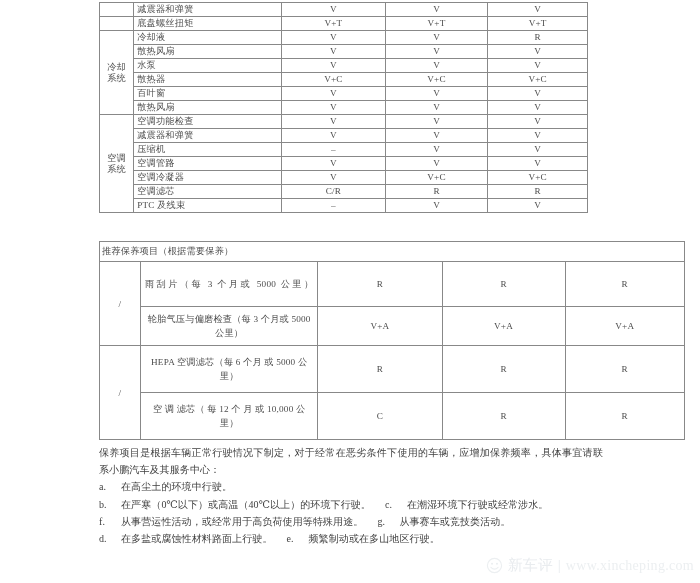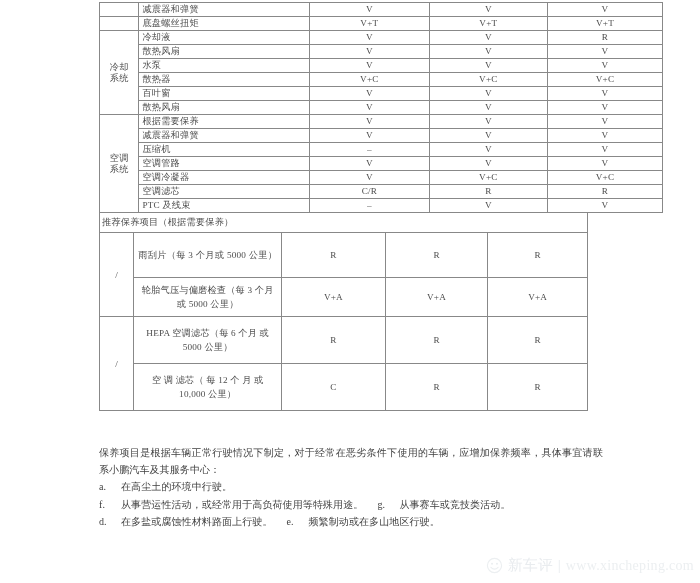--- a/index.html
+++ b/index.html
@@ -21,21 +21,21 @@
     left: 0; top: 0;
     width: 700px;
     height: 583px;
   }
 
   
   .maint-table {
     position: absolute;
     left: 99px;
     top: 2px;
-    width: 564px;
+    width: 489px;
     border-collapse: collapse;
     table-layout: fixed;
     padding-left: 19px;
   }
   .maint-table td {
     border: 1px solid #888888;
     font-size: 9.2px;
     line-height: 1.15;
     color: #4d4d4d;
     padding: 0 3px;
@@ -53,22 +53,22 @@
     text-align: center;
     line-height: 1.5;
     font-size: 9.2px;
   }
   .group-cell span { display: block; }
 
   
   .rec-table {
     position: absolute;
     left: 99px;
-    top: 212px;
-    width: 489px;
+    top: 241px;
+    width: 586px;
     border-collapse: collapse;
     table-layout: fixed;
   }
   .rec-table td {
     border: 1px solid #888888;
     font-size: 9.2px;
     color: #4d4d4d;
     vertical-align: middle;
     padding: 2px 4px;
     letter-spacing: 0.2px;
@@ -208,21 +208,21 @@
         <td class="c-val">V</td>
         <td class="c-val2">V</td>
         <td class="c-val3">V</td>
       </tr>
 
       <tr>
         <td class="c-group group-cell" rowspan="7">
           <span>空调</span>
           <span>系统</span>
         </td>
-        <td class="c-item">根据需要保养</td>
+        <td class="c-item">空调功能检查</td>
         <td class="c-val">V</td>
         <td class="c-val2">V</td>
         <td class="c-val3">V</td>
       </tr>
       <tr>
         <td class="c-item">减震器和弹簧</td>
         <td class="c-val">V</td>
         <td class="c-val2">V</td>
         <td class="c-val3">V</td>
       </tr>
@@ -302,20 +302,23 @@
     </tbody>
   </table>
 
   <div class="body-text">
     <p class="lead">保养项目是根据车辆正常行驶情况下制定，对于经常在恶劣条件下使用的车辆，应增加保养频率，具体事宜请联系小鹏汽车及其服务中心：</p>
 
     <p>
       <span class="mk">a.</span><span>在高尘土的环境中行驶。</span>
     </p>
 
+    <p>
+      <span class="mk">b.</span><span>在严寒（0℃以下）或高温（40℃以上）的环境下行驶。</span><span class="gap"></span><span class="mk">c.</span><span>在潮湿环境下行驶或经常涉水。</span>
+    </p>
 
     <p>
       <span class="mk">f.</span><span>从事营运性活动，或经常用于高负荷使用等特殊用途。</span><span class="gap"></span><span class="mk">g.</span><span>从事赛车或竞技类活动。</span>
     </p>
 
     <p>
       <span class="mk">d.</span><span>在多盐或腐蚀性材料路面上行驶。</span><span class="gap"></span><span class="mk">e.</span><span>频繁制动或在多山地区行驶。</span>
     </p>
 
   </div>

